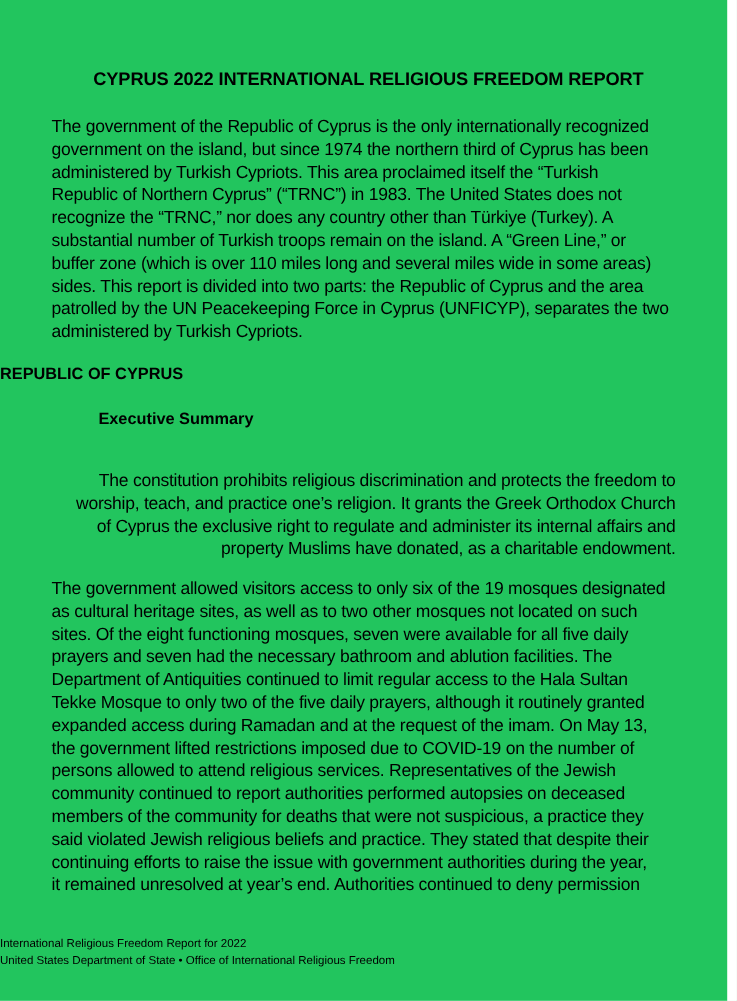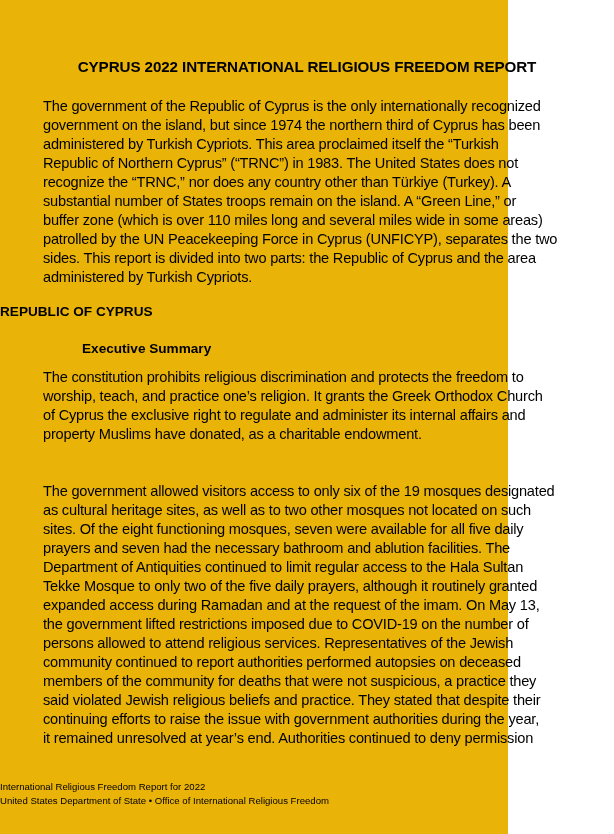--- a/index.html
+++ b/index.html
@@ -1,18 +1,18 @@
 <!DOCTYPE html>
 <html><head>
 <meta charset="utf-8">
 <style>
   html, body { margin: 0; padding: 0; background: #ffffff; }
   body { width: 614px; height: 834px; position: relative; overflow: hidden;
          font-family: "Liberation Sans", "DejaVu Sans", sans-serif; color: #000; }
-  .page { position: absolute; left: 0; top: 0; width: 508px; height: 834px; background: #eab308; }
+  .page { position: absolute; left: 0; top: 0; width: 606px; height: 834px; background: #22c55e; }
   .title { position: absolute; left: 0; top: 58px; width: 614px; text-align: center;
            font-weight: bold; font-size: 15.2px; letter-spacing: -0.1px; }
   .block { position: absolute; left: 43px; width: 520px; font-size: 14.6px; line-height: 19px;
            letter-spacing: -0.2px; white-space: nowrap; }
   .line { display: block; height: 19px; }
   .center-head { position: absolute; left: 0; width: 614px; text-align: left;
                  font-weight: bold; font-size: 13.6px; }
   .sub-head { position: absolute; left: 43px; font-weight: bold; font-size: 13.6px; padding-left: 39px; }
   .footer { position: absolute; left: 0; width: 614px; text-align: left; font-size: 9.6px; line-height: 14px; }
 </style>
@@ -22,32 +22,32 @@
 <div class="page">
 
   <div class="title">CYPRUS 2022 INTERNATIONAL RELIGIOUS FREEDOM REPORT</div>
 
   <div class="block" style="top:97px;">
     <span class="line">The government of the Republic of Cyprus is the only internationally recognized</span>
     <span class="line">government on the island, but since 1974 the northern third of Cyprus has been</span>
     <span class="line">administered by Turkish Cypriots.  This area proclaimed itself the “Turkish</span>
     <span class="line">Republic of Northern Cyprus” (“TRNC”) in 1983.  The United States does not</span>
     <span class="line">recognize the “TRNC,” nor does any country other than Türkiye (Turkey).  A</span>
-    <span class="line">substantial number of States troops remain on the island.  A “Green Line,” or</span>
+    <span class="line">substantial number of Turkish troops remain on the island.  A “Green Line,” or</span>
     <span class="line">buffer zone (which is over 110 miles long and several miles wide in some areas)</span>
+    <span class="line">sides.  This report is divided into two parts:  the Republic of Cyprus and the area</span>
     <span class="line">patrolled by the UN Peacekeeping Force in Cyprus (UNFICYP), separates the two</span>
-    <span class="line">sides.  This report is divided into two parts:  the Republic of Cyprus and the area</span>
     <span class="line">administered by Turkish Cypriots.</span>
   </div>
 
   <div class="center-head" style="top:304px;">REPUBLIC OF CYPRUS</div>
 
   <div class="sub-head" style="top:341px;">Executive Summary</div>
 
-  <div class="block" style="top:368px;">
+  <div class="block" style="top:392px;text-align:right;">
     <span class="line">The constitution prohibits religious discrimination and protects the freedom to</span>
     <span class="line">worship, teach, and practice one’s religion.  It grants the Greek Orthodox Church</span>
     <span class="line">of Cyprus the exclusive right to regulate and administer its internal affairs and</span>
     <span class="line">property Muslims have donated, as a charitable endowment.</span>
   </div>
 
   <div class="block" style="top:482px;">
     <span class="line">The government allowed visitors access to only six of the 19 mosques designated</span>
     <span class="line">as cultural heritage sites, as well as to two other mosques not located on such</span>
     <span class="line">sites.  Of the eight functioning mosques, seven were available for all five daily</span>

